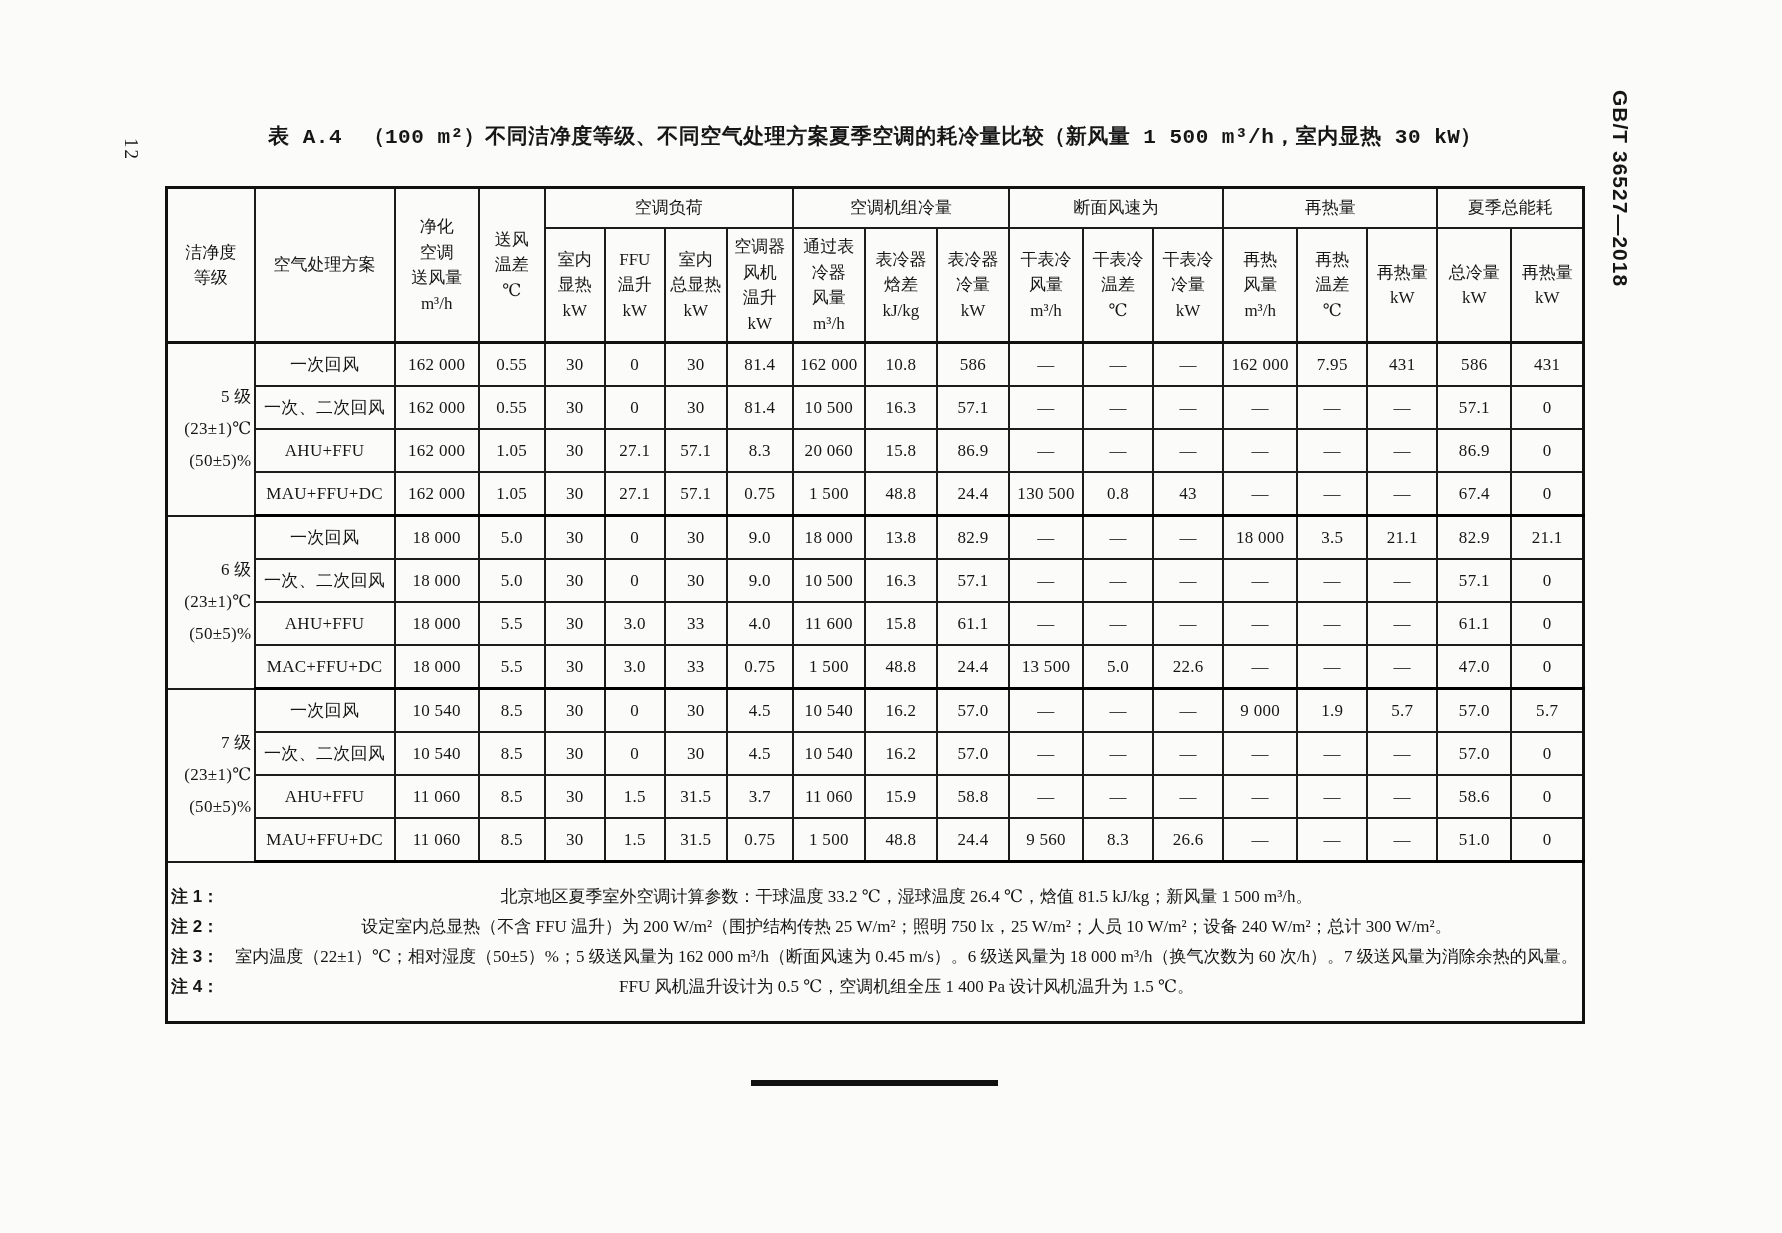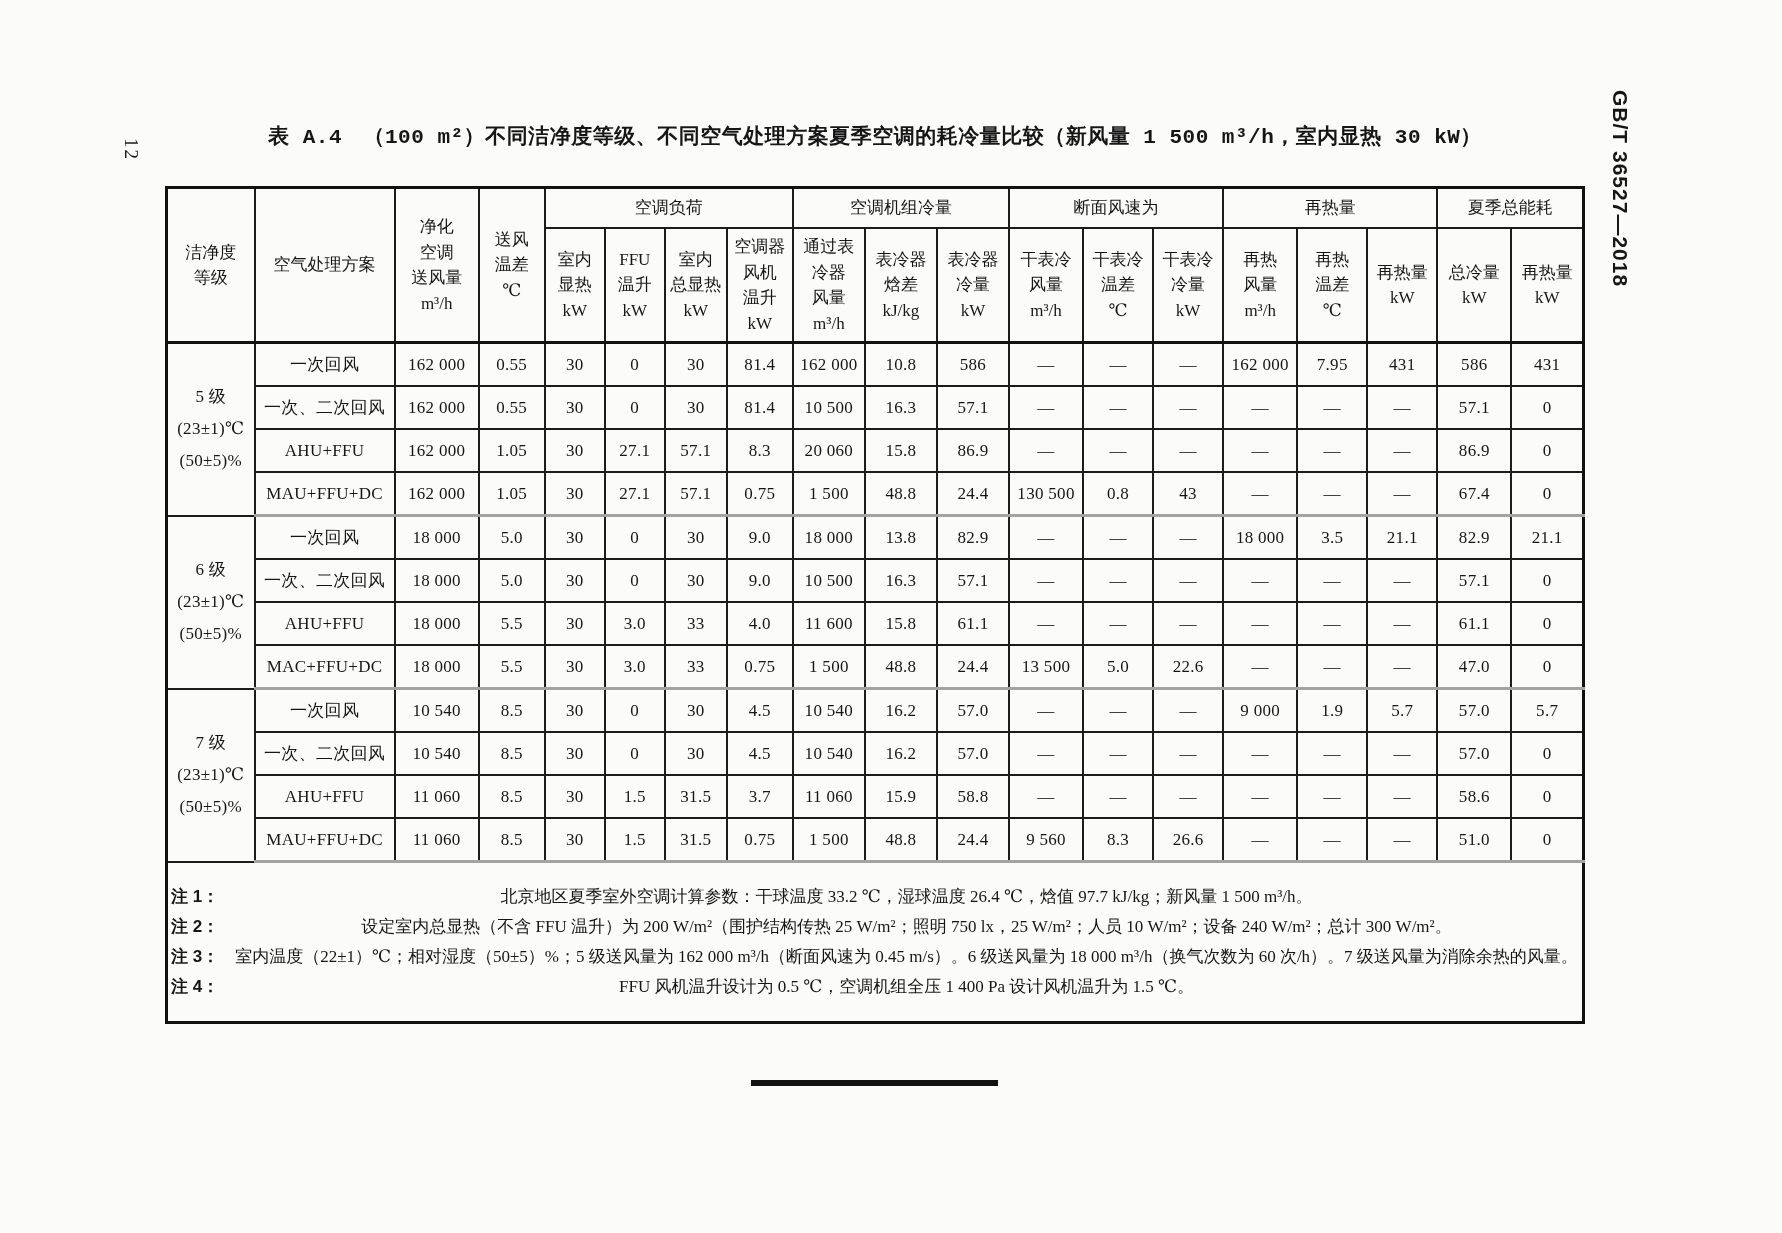--- a/index.html
+++ b/index.html
@@ -48,22 +48,22 @@
     padding:0 2px;
     font-weight:normal;
     overflow:hidden;
   }
   thead th{white-space:pre-line;line-height:1.5;font-size:17px;}
   thead tr.grp-row th{height:38px;}
   thead tr.sub-row th{height:112px;}
   thead tr.sub-row th{border-bottom:3px solid #111;}
   thead tr.grp-row th[rowspan]{border-bottom:3px solid #111;}
   tbody td{height:41px;letter-spacing:0.3px;}
-  tbody td.level-cell{white-space:pre-line;line-height:1.9;font-size:17px;}
-  tbody tr.group-end td{border-bottom:3px solid #a3a3a3;margin-top:8px;}
+  tbody td.level-cell{white-space:pre-line;line-height:1.9;font-size:17px;text-align:right;}
+  tbody tr.group-end td{border-bottom:3px solid #000000;margin-top:8px;}
   tfoot td{
     border:3px solid #111;
     vertical-align:top;text-align:left;
     height:158px;padding:8px 14px 0 12px;
   }
   .note-line{display:flex;align-items:flex-start;line-height:30px;gap:13px;}
   .note-label{
     flex:0 0 50px;
     font-family:"Liberation Sans","DejaVu Sans",sans-serif;
     font-weight:bold;font-size:17px;white-space:nowrap;
@@ -423,21 +423,21 @@
             <td class="value-cell">51.0</td>
             <td class="value-cell">0</td>
           </tr>
         </tbody>
       <tfoot>
         <tr>
           <td colspan="19">
             <div id="notes-list">
                 <div class="note-line">
                   <span class="note-label">注 1：</span>
-                  <span class="note-text">北京地区夏季室外空调计算参数：干球温度 33.2 ℃，湿球温度 26.4 ℃，焓值 97.7 kJ/kg；新风量 1 500 m³/h。</span>
+                  <span class="note-text">北京地区夏季室外空调计算参数：干球温度 33.2 ℃，湿球温度 26.4 ℃，焓值 81.5 kJ/kg；新风量 1 500 m³/h。</span>
                 </div>
                 <div class="note-line">
                   <span class="note-label">注 2：</span>
                   <span class="note-text">设定室内总显热（不含 FFU 温升）为 200 W/m²（围护结构传热 25 W/m²；照明 750 lx，25 W/m²；人员 10 W/m²；设备 240 W/m²；总计 300 W/m²。</span>
                 </div>
                 <div class="note-line">
                   <span class="note-label">注 3：</span>
                   <span class="note-text">室内温度（22±1）℃；相对湿度（50±5）%；5 级送风量为 162 000 m³/h（断面风速为 0.45 m/s）。6 级送风量为 18 000 m³/h（换气次数为 60 次/h）。7 级送风量为消除余热的风量。</span>
                 </div>
                 <div class="note-line">

